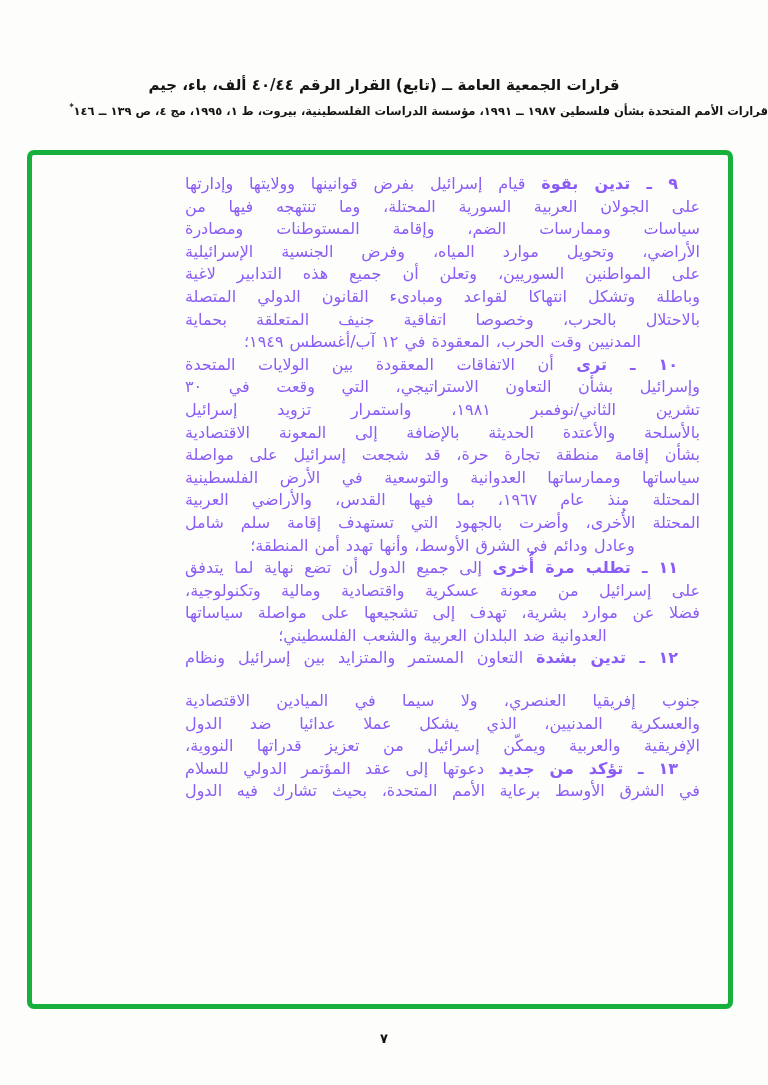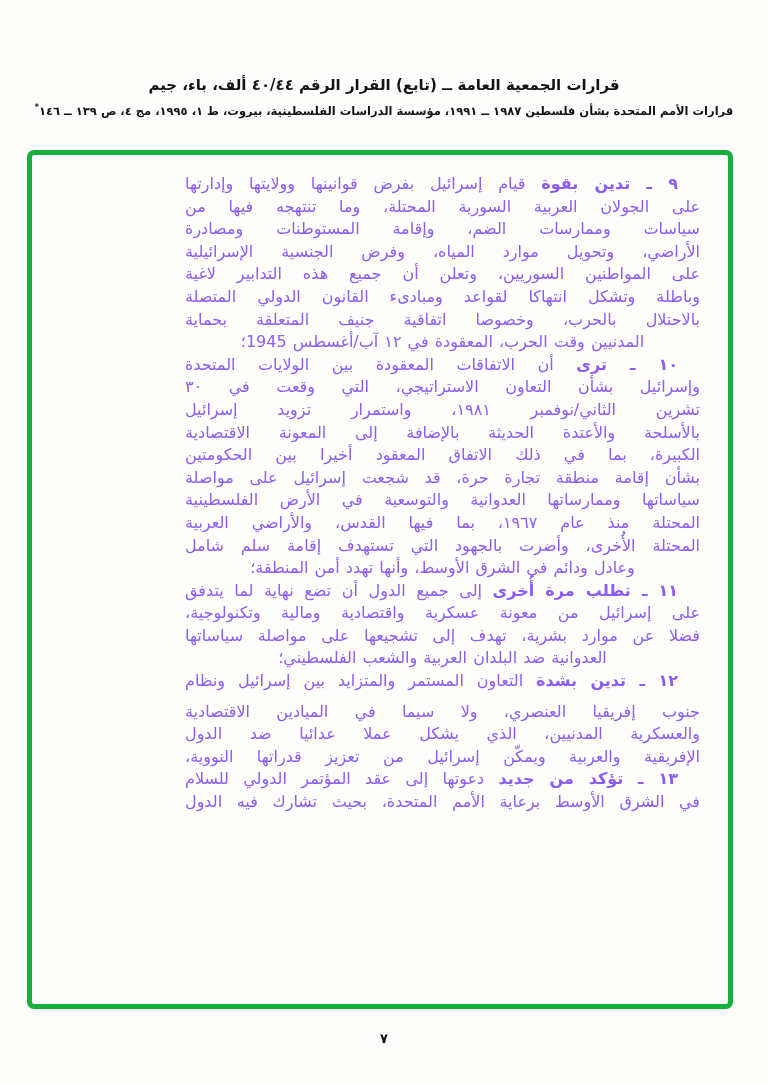--- a/index.html
+++ b/index.html
@@ -24,20 +24,21 @@
   .header-title {
     font-size: 15px;
     font-weight: bold;
     letter-spacing: 0.2px;
   }
   .header-citation {
     margin-top: 9px;
     font-size: 11.5px;
     font-weight: bold;
     white-space: nowrap;
+    text-align: right;
   }
   .header-citation sup {
     font-size: 8px;
     vertical-align: super;
   }
   .green-box {
     position: absolute;
     left: 27px; top: 150px;
     width: 696px; height: 849px;
     border: 5px solid #17b03c;
@@ -53,21 +54,21 @@
     line-height: 22.6px;
     color: #8b5cf6;
   }
   .ln {
     text-align: justify;
     text-align-last: justify;
     word-spacing: 1px;
   }
   .ln.first { padding-right: 22px; }
   .ln.short-last { text-align-last: center; }
-  .ln.gap { margin-top: 8px; }
+  .ln.gap { margin-top: 20px; }
   .ln b { font-weight: bold; }
   .pagenum {
     position: absolute;
     top: 1031px; left: 0; right: 0;
     text-align: center;
     font-size: 13px;
     font-weight: bold;
     color: #111;
   }
 </style>
@@ -84,26 +85,25 @@
   <div class="green-box" style="border-color: rgb(23, 176, 60);"></div>
 
   <div class="text-block" id="text-block">
       <div class="ln first"><b>٩ ـ تدين بقوة</b> قيام إسرائيل بفرض قوانينها وولايتها وإدارتها</div>
       <div class="ln">على الجولان العربية السورية المحتلة، وما تنتهجه فيها من</div>
       <div class="ln">سياسات وممارسات الضم، وإقامة المستوطنات ومصادرة</div>
       <div class="ln">الأراضي، وتحويل موارد المياه، وفرض الجنسية الإسرائيلية</div>
       <div class="ln">على المواطنين السوريين، وتعلن أن جميع هذه التدابير لاغية</div>
       <div class="ln">وباطلة وتشكل انتهاكا لقواعد ومبادىء القانون الدولي المتصلة</div>
       <div class="ln">بالاحتلال بالحرب، وخصوصا اتفاقية جنيف المتعلقة بحماية</div>
-      <div class="ln short-last">المدنيين وقت الحرب، المعقودة في ١٢ آب/أغسطس 1945؛</div>
+      <div class="ln short-last">المدنيين وقت الحرب، المعقودة في ١٢ آب/أغسطس ١٩٤٩؛</div>
       <div class="ln first"><b>١٠ ـ ترى</b> أن الاتفاقات المعقودة بين الولايات المتحدة</div>
       <div class="ln">وإسرائيل بشأن التعاون الاستراتيجي، التي وقعت في ٣٠</div>
       <div class="ln">تشرين الثاني/نوفمبر ١٩٨١، واستمرار تزويد إسرائيل</div>
       <div class="ln">بالأسلحة والأعتدة الحديثة بالإضافة إلى المعونة الاقتصادية</div>
-      <div class="ln">الكبيرة، بما في ذلك الاتفاق المعقود أخيرا بين الحكومتين</div>
       <div class="ln">بشأن إقامة منطقة تجارة حرة، قد شجعت إسرائيل على مواصلة</div>
       <div class="ln">سياساتها وممارساتها العدوانية والتوسعية في الأرض الفلسطينية</div>
       <div class="ln">المحتلة منذ عام ١٩٦٧، بما فيها القدس، والأراضي العربية</div>
       <div class="ln">المحتلة الأُخرى، وأضرت بالجهود التي تستهدف إقامة سلم شامل</div>
       <div class="ln short-last">وعادل ودائم في الشرق الأوسط، وأنها تهدد أمن المنطقة؛</div>
       <div class="ln first"><b>١١ ـ تطلب مرة أُخرى</b> إلى جميع الدول أن تضع نهاية لما يتدفق</div>
       <div class="ln">على إسرائيل من معونة عسكرية واقتصادية ومالية وتكنولوجية،</div>
       <div class="ln">فضلا عن موارد بشرية، تهدف إلى تشجيعها على مواصلة سياساتها</div>
       <div class="ln short-last">العدوانية ضد البلدان العربية والشعب الفلسطيني؛</div>
       <div class="ln first"><b>١٢ ـ تدين بشدة</b> التعاون المستمر والمتزايد بين إسرائيل ونظام</div>

